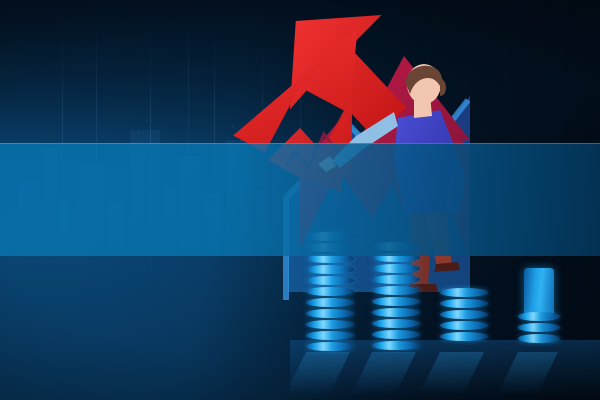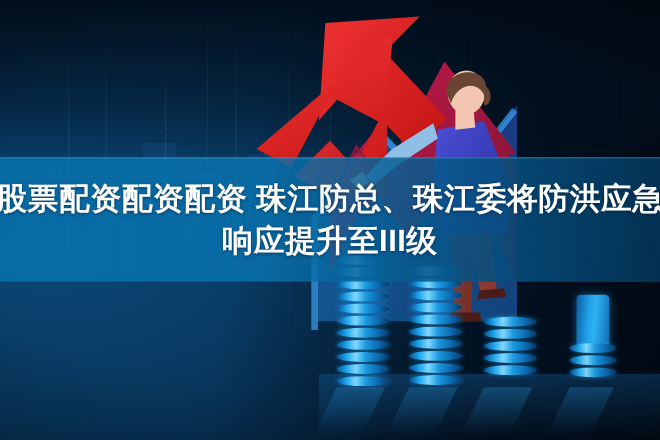--- a/index.html
+++ b/index.html
@@ -247,18 +247,14 @@
       <div class="coin" style="top:11px;"></div>
     <div class="coin" style="top:22px;"></div>
   </div>
 
   <div class="bg-vig"></div>
 
   <div class="band"></div>
   <div class="band-shade"></div>
   <div class="band-top-line"></div>
 
-  <div class="headline">
-    <div class="hl-line">股票配资配资配资 珠江防总、珠江委将防洪应急</div>
-    <div class="hl-line">响应提升至III级</div>
-  </div>
 
 </div>
 
 </body></html>

